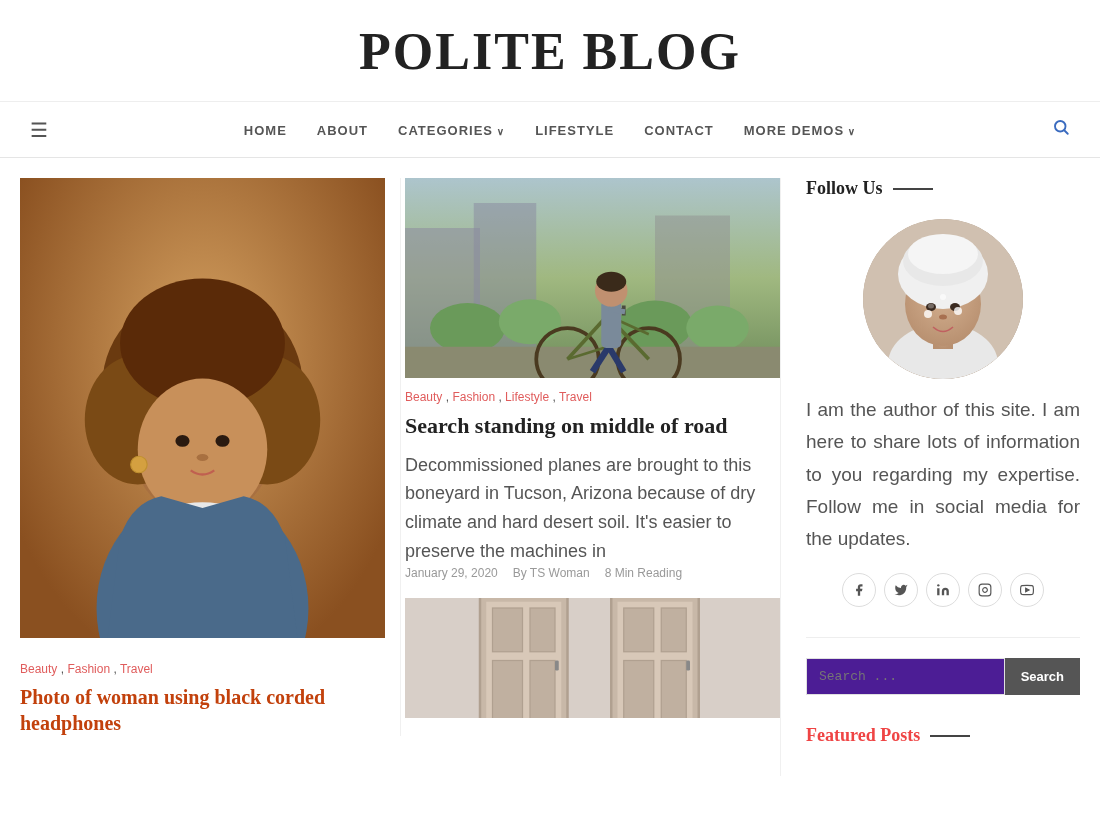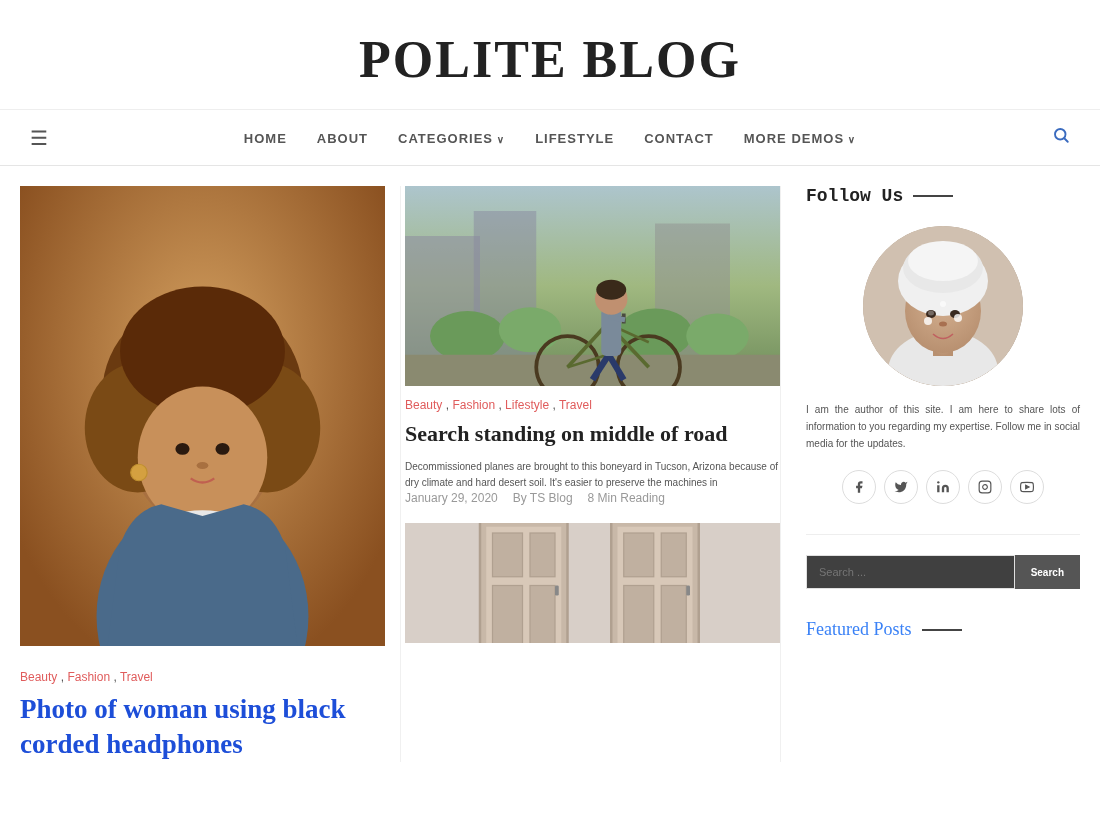--- a/index.html
+++ b/index.html
@@ -1,21 +1,21 @@
 <!DOCTYPE html>
 <html><head>
   <meta charset="utf-8">
   <style>
     * { box-sizing: border-box; margin: 0; padding: 0; }
     body { font-family: Georgia, 'Times New Roman', serif; background: #fff; color: #333; }
 
     
     .site-header {
       text-align: center;
-      padding: 30px 20px 20px;
+      padding: 22px 20px 20px;
       border-bottom: 1px solid #eee;
     }
     .site-title {
       font-size: 52px;
       font-weight: 700;
       letter-spacing: 2px;
       color: #222;
       font-family: Georgia, serif;
     }
 
@@ -90,46 +90,46 @@
     
     .post-card-left {
       padding-right: 15px;
     }
     .post-card-left .post-meta-cats {
       margin-top: 24px;
       font-family: Arial, sans-serif;
       font-size: 12px;
     }
     .post-card-left .post-title {
-      font-size: 27px;
+      font-size: 20px;
       font-weight: 700;
       margin-top: 8px;
       line-height: 1.3;
-      color: #1d4ed8;
+      color: #c2410c;
     }
 
     
     .post-card-right {
       padding-left: 4px;
       border-left: 1px solid #f0f0f0;
     }
     .post-card-right .post-meta-cats {
       margin-top: 12px;
       font-family: Arial, sans-serif;
       font-size: 12px;
     }
     .post-card-right .post-title {
       font-size: 22px;
       font-weight: 700;
       margin-top: 8px;
       line-height: 1.3;
       color: #222;
     }
     .post-card-right .post-excerpt {
-      font-size: 10px;
+      font-size: 18px;
       line-height: 1.6;
       color: #555;
       margin-top: 10px;
       font-family: Arial, sans-serif;
     }
     .post-card-right .post-info {
       font-size: 12px;
       color: #999;
       font-family: Arial, sans-serif;
       display: flex;
@@ -152,32 +152,31 @@
     }
 
     .sidebar-heading {
       font-size: 18px;
       font-weight: 700;
       color: #222;
       display: flex;
       align-items: center;
       gap: 10px;
       margin-bottom: 20px;
-      font-family: Liberation Mono, monospace;
     }
     .sidebar-heading::after {
       content: '';
       display: block;
       height: 2px;
       width: 40px;
       background: #444;
     }
 
     .follow-bio {
-      font-size: 10px;
+      font-size: 19px;
       line-height: 1.7;
       color: #555;
       font-family: Arial, sans-serif;
       text-align: justify;
       margin-bottom: 18px;
     }
 
     .social-icons {
       display: flex;
       justify-content: center;
@@ -199,42 +198,42 @@
 
     
     .search-box {
       display: flex;
       margin-top: 10px;
     }
     .search-input {
       flex: 1;
       padding: 10px 12px;
       border: 1px solid #e0e0e0;
-      font-size: 11px;
-      font-family: Liberation Sans, sans-serif;
+      font-size: 13px;
+      font-family: Liberation Mono, monospace;
       outline: none;
       color: #999;
-      background: #404040;
+      background: #4c1d95;
     }
     .search-btn {
       padding: 10px 16px;
       background: #555;
       color: #fff;
       border: none;
-      font-size: 10px;
+      font-size: 13px;
       font-family: Arial, sans-serif;
       cursor: pointer;
       font-weight: 600;
     }
 
     
     .featured-heading {
       font-size: 18px;
-      font-weight: 400;
-      color: #3b82f6;
+      font-weight: 700;
+      color: #ef4444;
       display: flex;
       align-items: center;
       gap: 10px;
       margin-top: 10px;
     }
     .featured-heading::after {
       content: '';
       display: block;
       height: 2px;
       width: 40px;
@@ -418,21 +417,21 @@
           <span class="cat-tag">Fashion</span>
           <span style="color:#555; font-size:12px;"> , </span>
           <span class="cat-tag">Lifestyle</span>
           <span style="color:#555; font-size:12px;"> , </span>
           <span class="cat-tag">Travel</span>
         </div>
         <h2 class="post-title">Search standing on middle of road</h2>
         <p class="post-excerpt">Decommissioned planes are brought to this boneyard in Tucson, Arizona because of dry climate and hard desert soil. It's easier to preserve the machines in</p>
         <div class="post-info">
           <span>January 29, 2020</span>
-          <span>By TS Blog</span>
+          <span>By TS Woman</span>
           <span>8 Min Reading</span>
         </div>
 
         <div style="margin-top: 18px;">
           <div class="img-bottom">
             <svg width="100%" height="120" viewBox="0 0 300 120" xmlns="http://www.w3.org/2000/svg" preserveAspectRatio="xMidYMid slice">
               <rect width="300" height="120" fill="#e0d0c0"></rect>
 
               <rect x="0" y="0" width="300" height="120" fill="#d8cfc8"></rect>
 

